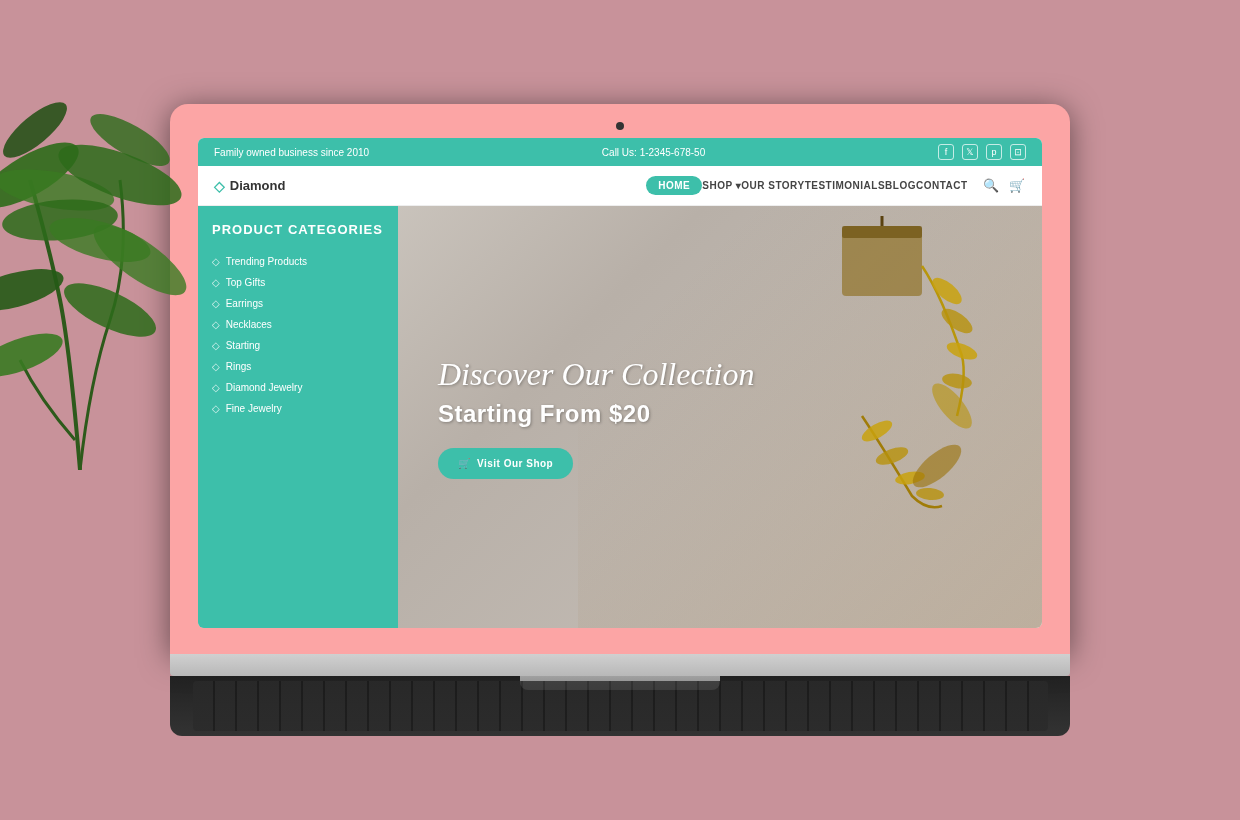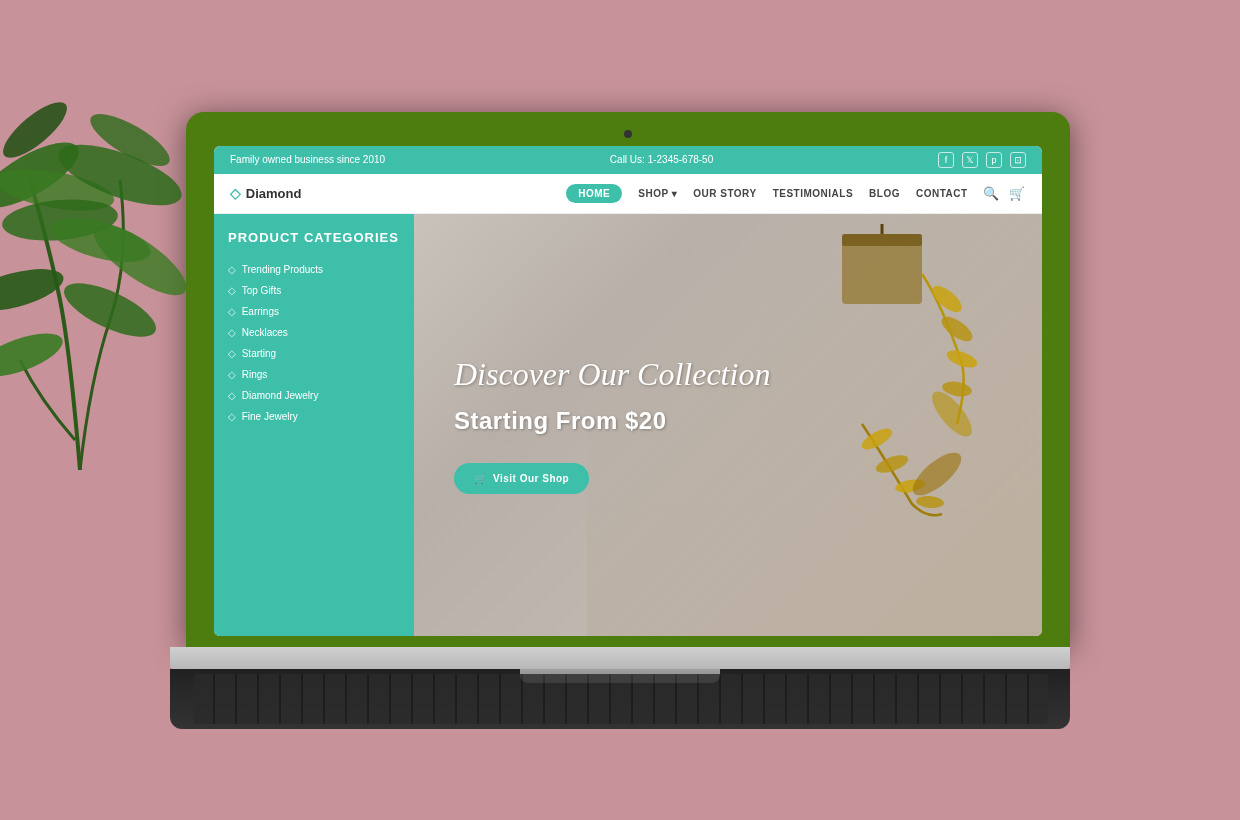--- a/index.html
+++ b/index.html
@@ -9,26 +9,25 @@
       background: #c8929a;
       display: flex;
       align-items: center;
       justify-content: center;
       font-family: Arial, sans-serif;
       overflow: hidden;
       position: relative;
     }
 
     .laptop-screen-bezel {
-      background: #4d7c0f;
+      background: #fca5a5;
       border-radius: 18px 18px 0 0;
-      padding: 18px 28px 11px;
+      padding: 18px 28px 26px;
       position: relative;
       box-shadow: 0 4px 30px rgba(0,0,0,0.5);
-      margin-left: 16px;
     }
 
     .laptop-camera {
       width: 8px;
       height: 8px;
       background: #333;
       border-radius: 50%;
       margin: 0 auto 8px;
     }
 
@@ -144,21 +143,21 @@
     }
 
     .nav-logo-icon {
       color: #3dbfaa;
       font-size: 14px;
     }
 
     .nav-links {
       display: flex;
       align-items: center;
-      gap: 16px;
+      gap: 0;
     }
 
     .nav-link {
       color: #444;
       font-size: 10px;
       font-weight: 600;
       text-decoration: none;
       letter-spacing: 0.5px;
       text-transform: uppercase;
       cursor: pointer;
@@ -221,21 +220,20 @@
 
     
     .hero-content {
       flex: 1;
       display: flex;
       flex-direction: column;
       justify-content: center;
       padding: 30px 40px;
       position: relative;
       z-index: 2;
-      gap: 8px;
     }
 
     .hero-title-script {
       font-family: 'Georgia', serif;
       font-style: italic;
       color: white;
       font-size: 32px;
       font-weight: 400;
       text-shadow: 1px 1px 3px rgba(0,0,0,0.3);
       line-height: 1.2;

